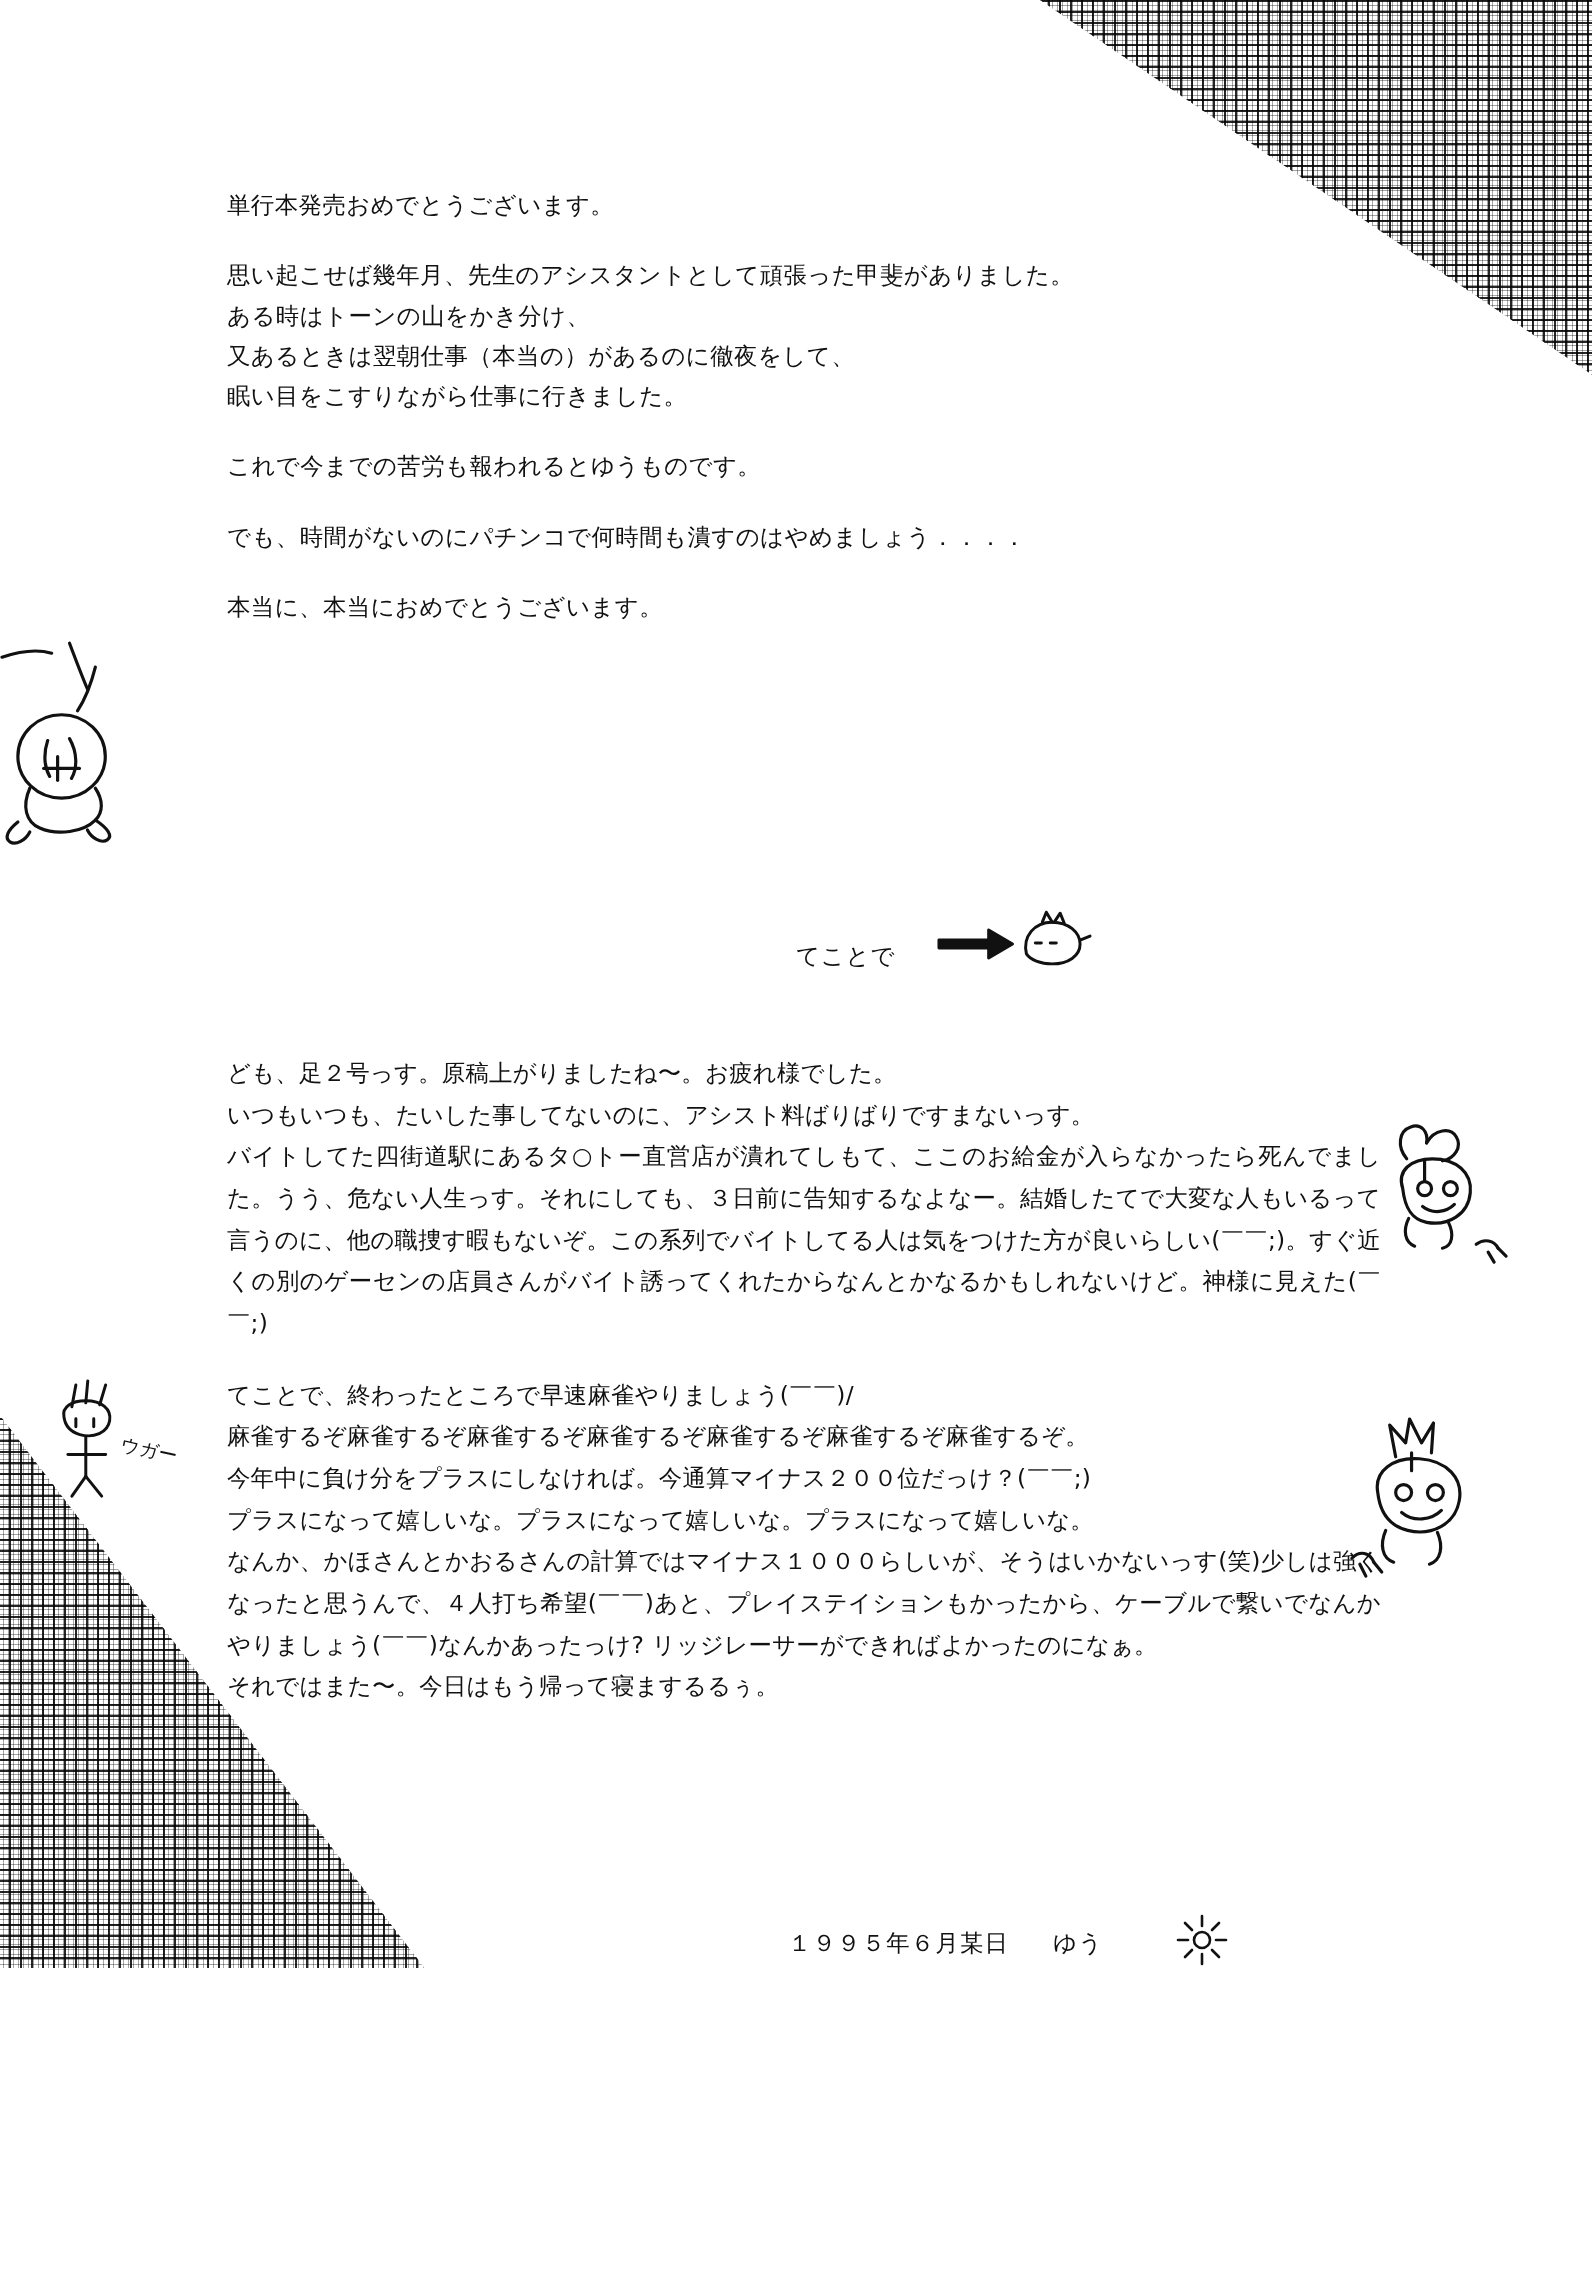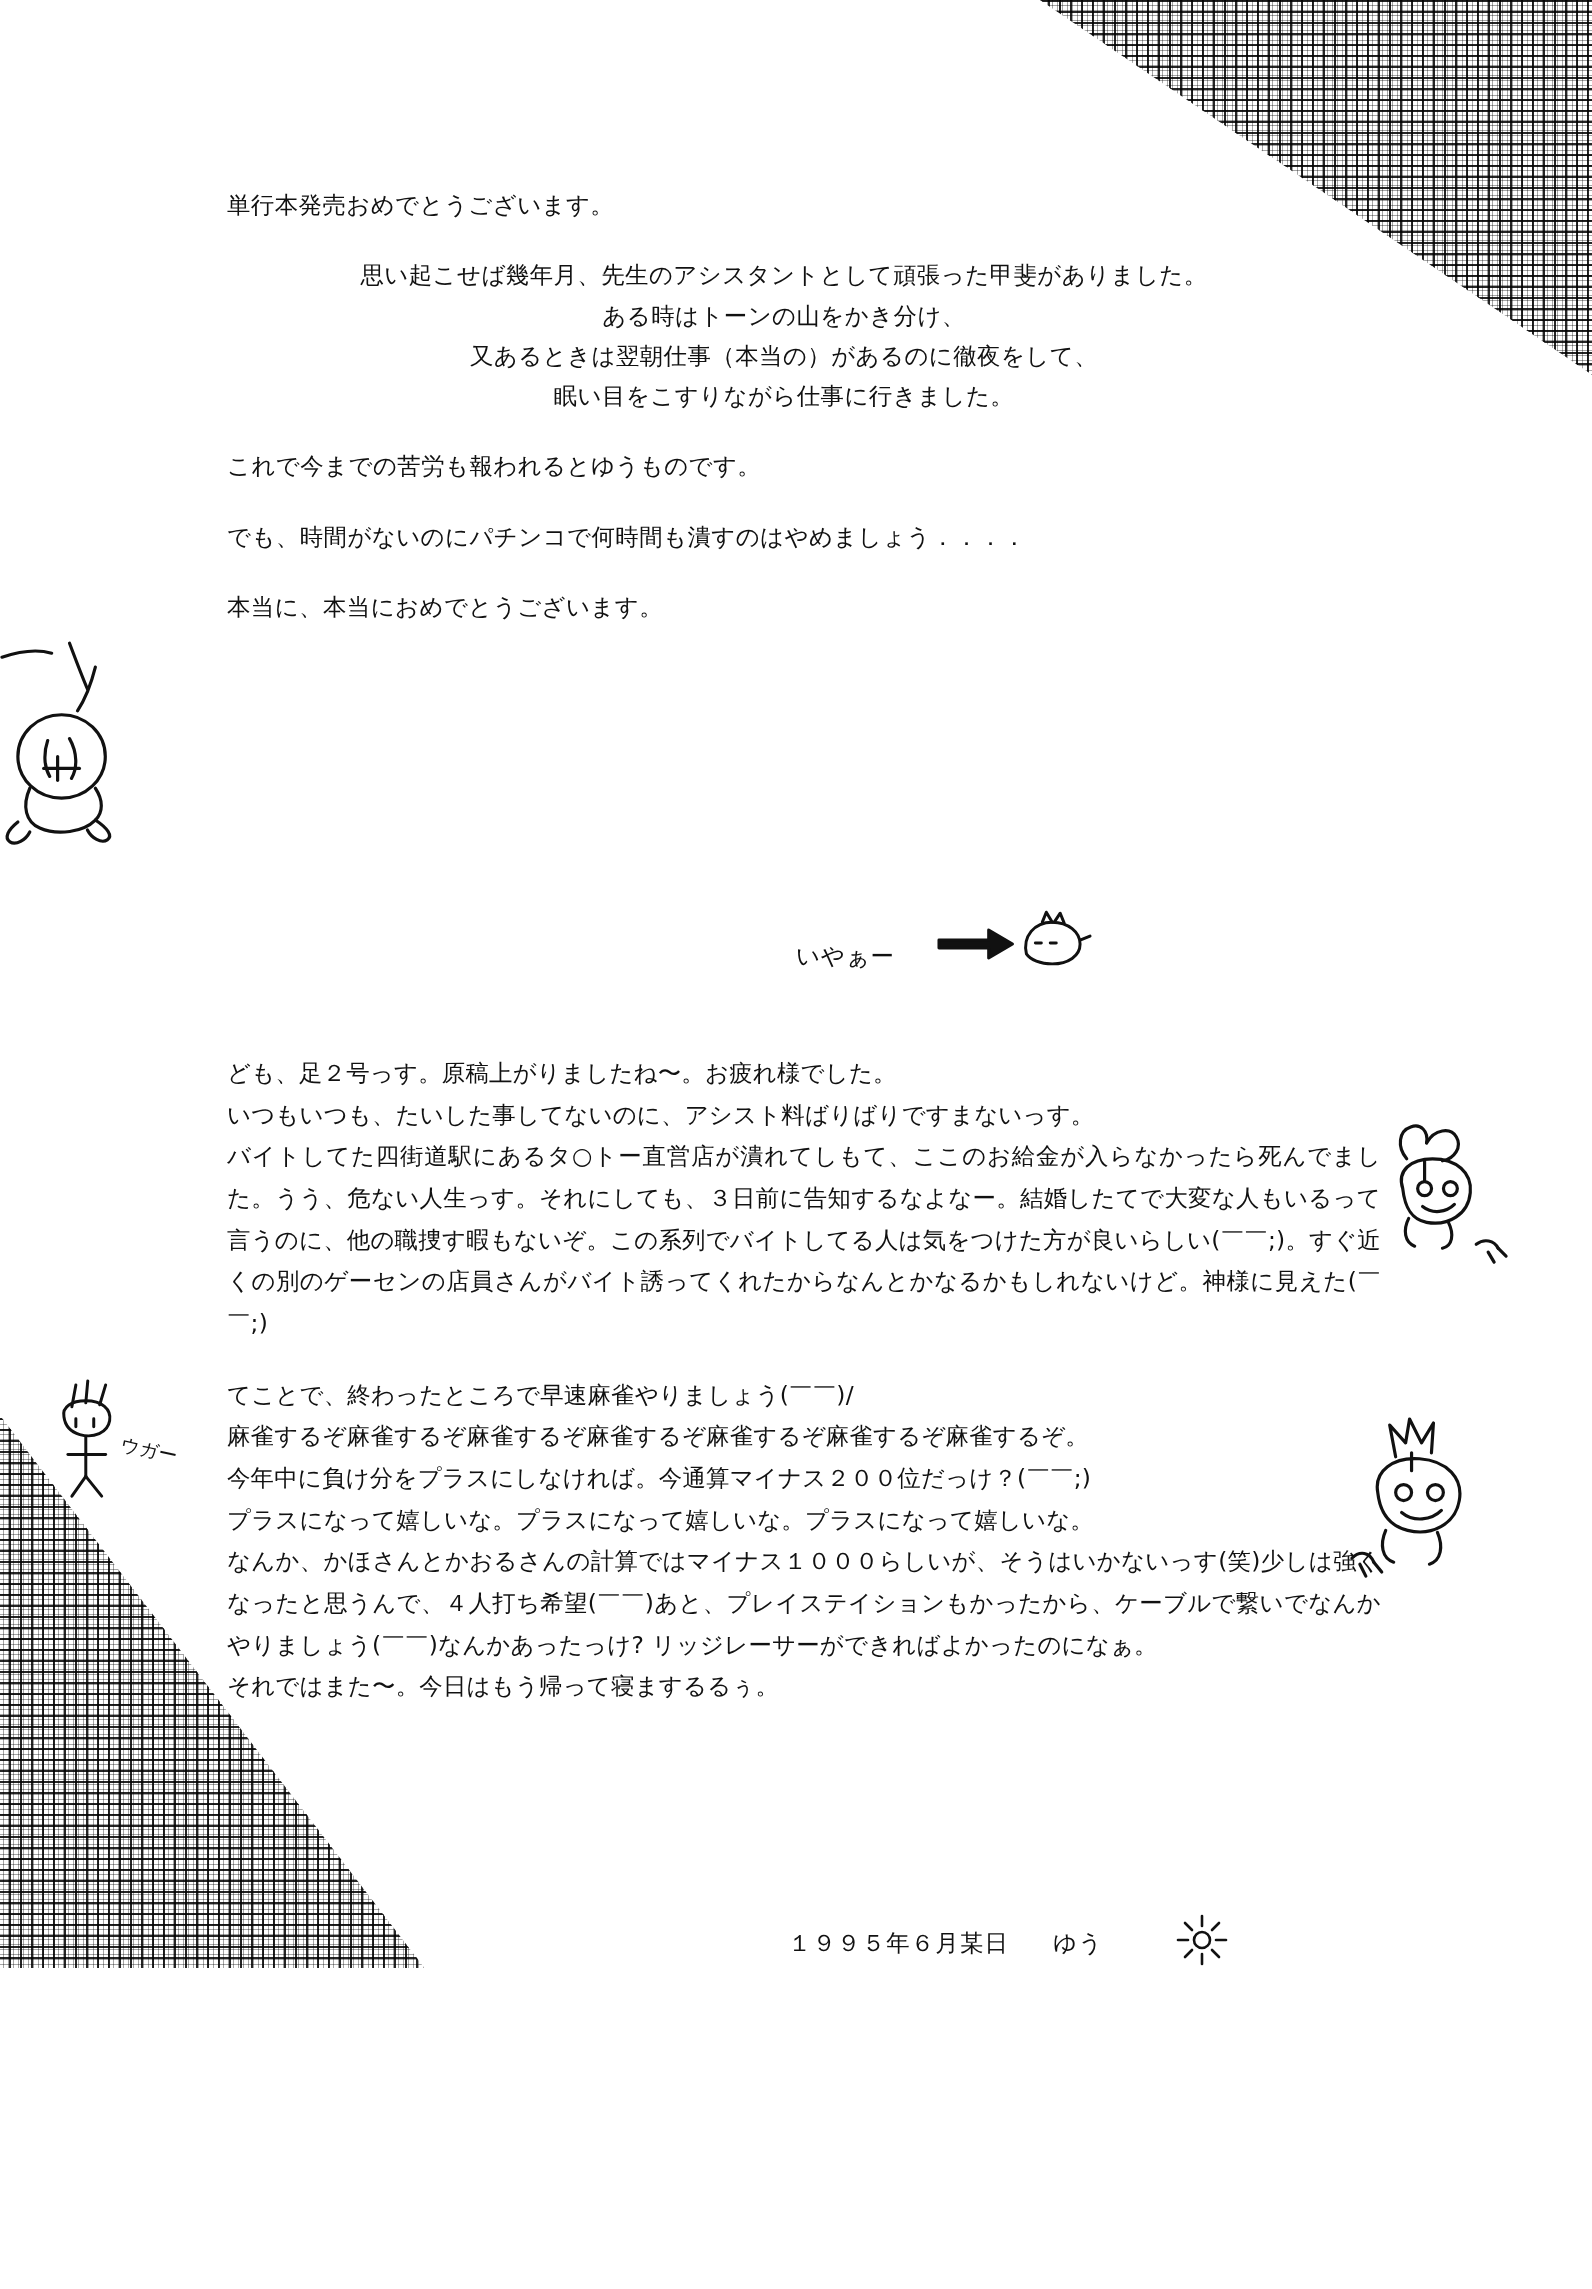--- a/index.html
+++ b/index.html
@@ -106,31 +106,31 @@
 </head>
 <body>
 
 <div class="page">
 
   <div class="plaid plaid-topright"></div>
   <div class="plaid plaid-bottomleft"></div>
 
   <div class="letter">
     <p class="para">単行本発売おめでとうございます。</p>
-    <p class="para" style="white-space: pre-line; text-align: center;">思い起こせば幾年月、先生のアシスタントとして頑張った甲斐がありました。
+    <p class="para" style="white-space: pre-line;">思い起こせば幾年月、先生のアシスタントとして頑張った甲斐がありました。
 ある時はトーンの山をかき分け、
 又あるときは翌朝仕事（本当の）があるのに徹夜をして、
 眠い目をこすりながら仕事に行きました。</p>
     <p class="para">これで今までの苦労も報われるとゆうものです。</p>
     <p class="para">でも、時間がないのにパチンコで何時間も潰すのはやめましょう．．．．</p>
     <p class="para">本当に、本当におめでとうございます。</p>
   </div>
 
   <div class="signature-1">
-    <span>いやぁー</span>
+    <span>てことで</span>
   </div>
 
   <div class="letter2">
     <p class="para2" style="white-space: pre-line;">ども、足２号っす。原稿上がりましたね〜。お疲れ様でした。
 いつもいつも、たいした事してないのに、アシスト料ばりばりですまないっす。
 バイトしてた四街道駅にあるタ○トー直営店が潰れてしもて、ここのお給金が入らなかったら死んでました。うう、危ない人生っす。それにしても、３日前に告知するなよなー。結婚したてで大変な人もいるって言うのに、他の職捜す暇もないぞ。この系列でバイトしてる人は気をつけた方が良いらしい(￣￣;)。すぐ近くの別のゲーセンの店員さんがバイト誘ってくれたからなんとかなるかもしれないけど。神様に見えた(￣￣;)</p>
     <p class="para2" style="white-space: pre-line;">てことで、終わったところで早速麻雀やりましょう(￣￣)/
 麻雀するぞ麻雀するぞ麻雀するぞ麻雀するぞ麻雀するぞ麻雀するぞ麻雀するぞ。
 今年中に負け分をプラスにしなければ。今通算マイナス２００位だっけ？(￣￣;)
 プラスになって嬉しいな。プラスになって嬉しいな。プラスになって嬉しいな。

